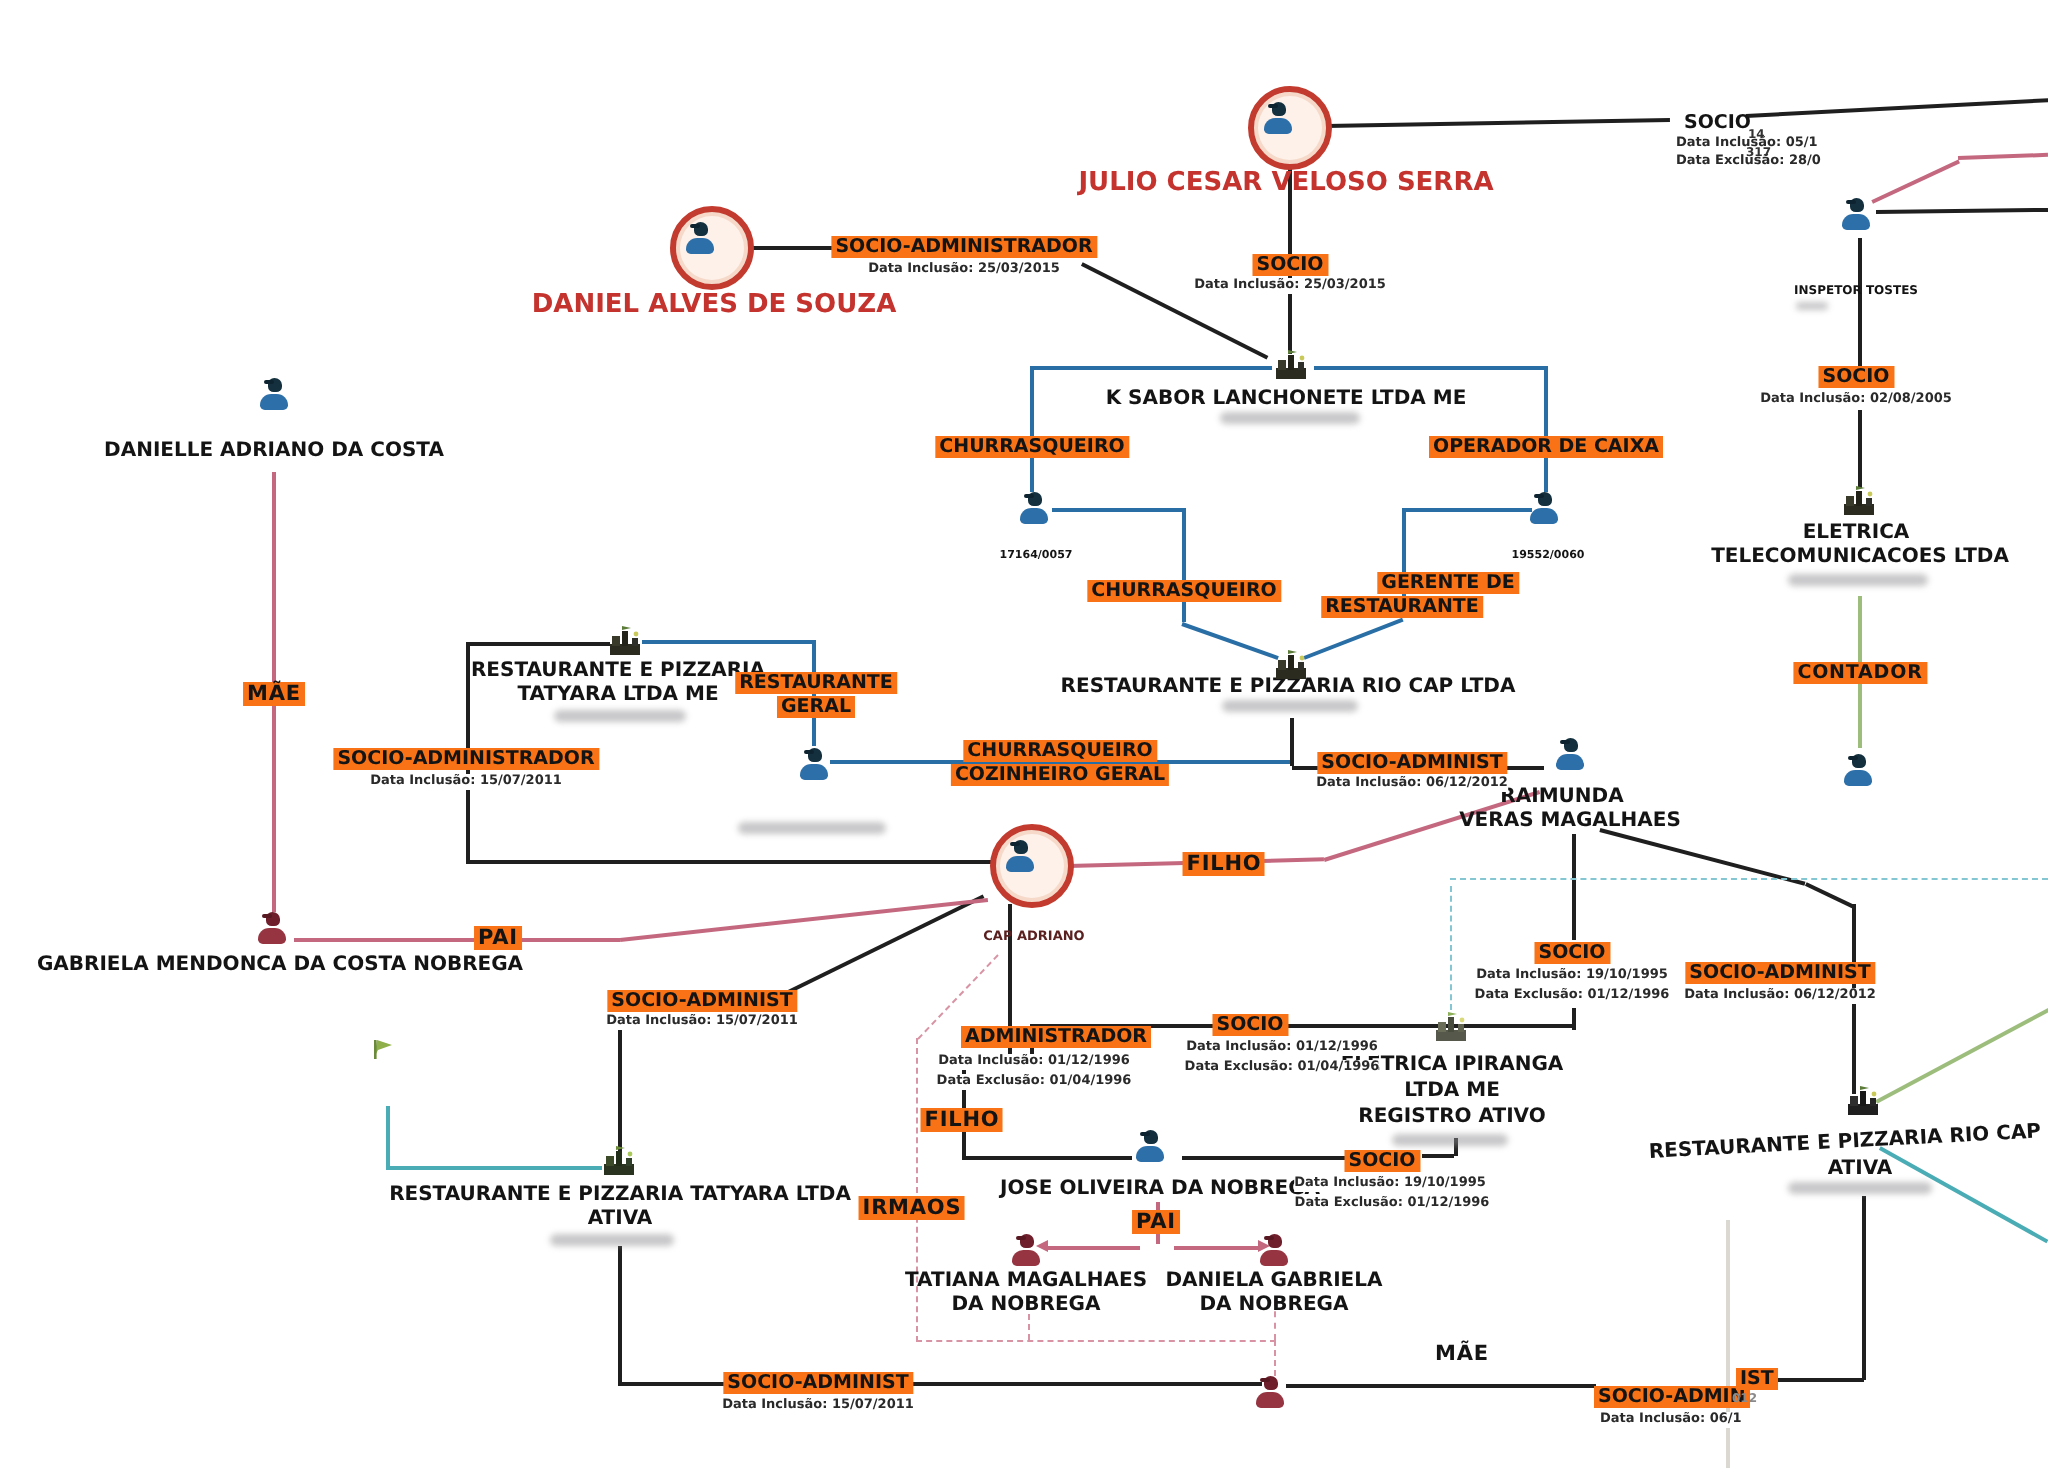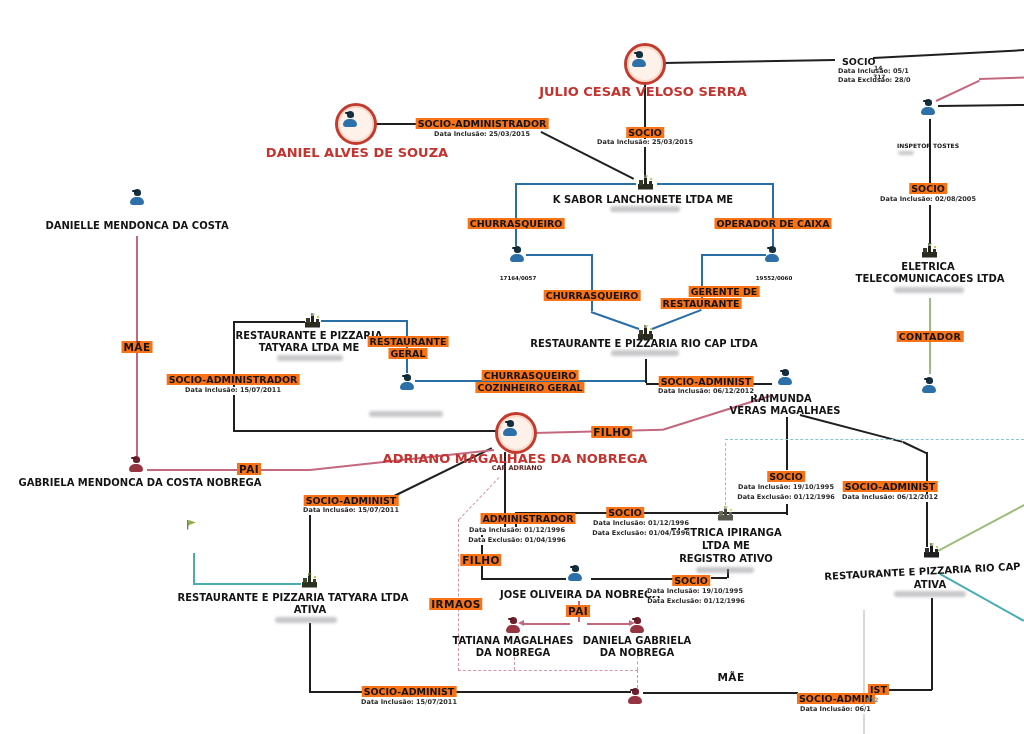--- a/index.html
+++ b/index.html
@@ -266,41 +266,40 @@
   <span class="blur" style="left:645px;top:206px;width:70px"></span>
   <span class="blur" style="left:645px;top:350px;width:68px"></span>
   <span class="blur" style="left:310px;top:355px;width:66px"></span>
   <span class="blur" style="left:406px;top:411px;width:74px"></span>
   <span class="blur" style="left:725px;top:567px;width:58px"></span>
   <span class="blur" style="left:306px;top:617px;width:62px"></span>
   <span class="blur" style="left:930px;top:591px;width:72px"></span>
   <span class="blur" style="left:929px;top:287px;width:70px"></span>
   <span class="blur" style="left:906px;top:151px;width:16px;height:3.5px"></span>
 
-  <span class="lbl nobg" style="left:137px;top:220px;font-size:10px">DANIELLE MENDONCA DA COSTA</span>
+  <span class="lbl nobg" style="left:137px;top:220px;font-size:10px">DANIELLE ADRIANO DA COSTA</span>
   <span class="redname" style="left:643px;top:84px">JULIO CESAR VELOSO SERRA</span>
   <span class="redname" style="left:357px;top:145px">DANIEL ALVES DE SOUZA</span>
-  <span class="redname" style="left:515px;top:451px">ADRIANO MAGALHAES DA NOBREGA</span>
   <span class="lbl nobg" style="left:517px;top:465px;font-size:6.5px;color:#5a1f1f;font-weight:700">CAP ADRIANO</span>
   <span class="lbl nobg" style="left:643px;top:194px;font-size:10px">K SABOR LANCHONETE LTDA ME</span>
   <span class="lbl nobg" style="left:644px;top:338px;font-size:10px">RESTAURANTE E PIZZARIA RIO CAP LTDA</span>
   <span class="lbl nobg" style="left:309px;top:330px;font-size:10px">RESTAURANTE E PIZZARIA</span>
   <span class="lbl nobg" style="left:309px;top:342px;font-size:10px">TATYARA LTDA ME</span>
   <span class="lbl nobg" style="left:781px;top:393px;font-size:10px">RAIMUNDA</span>
   <span class="lbl nobg" style="left:785px;top:405px;font-size:10px">VERAS MAGALHAES</span>
   <span class="lbl nobg" style="left:140px;top:477px;font-size:10px">GABRIELA MENDONCA DA COSTA NOBREGA</span>
   <span class="lbl nobg" style="left:580px;top:589px;font-size:10px">JOSE OLIVEIRA DA NOBREGA</span>
   <span class="lbl nobg" style="left:726px;top:527px;font-size:10px">ELETRICA IPIRANGA</span>
   <span class="lbl nobg" style="left:726px;top:540px;font-size:10px">LTDA ME</span>
   <span class="lbl nobg" style="left:726px;top:553px;font-size:10px">REGISTRO ATIVO</span>
   <span class="lbl nobg" style="left:513px;top:635px;font-size:10px">TATIANA MAGALHAES</span>
   <span class="lbl nobg" style="left:513px;top:647px;font-size:10px">DA NOBREGA</span>
   <span class="lbl nobg" style="left:637px;top:635px;font-size:10px">DANIELA GABRIELA</span>
   <span class="lbl nobg" style="left:637px;top:647px;font-size:10px">DA NOBREGA</span>
-  <span class="lbl nobg" style="left:293px;top:592px;font-size:10px">RESTAURANTE E PIZZARIA TATYARA LTDA</span>
+  <span class="lbl nobg" style="left:310px;top:592px;font-size:10px">RESTAURANTE E PIZZARIA TATYARA LTDA</span>
   <span class="lbl nobg" style="left:310px;top:604px;font-size:10px">ATIVA</span>
   <span class="lbl nobg" style="left:928px;top:261px;font-size:10px">ELETRICA</span>
   <span class="lbl nobg" style="left:930px;top:273px;font-size:10px">TELECOMUNICACOES LTDA</span>
   <span class="lbl nobg" style="left:928px;top:142px;font-size:6px;font-weight:700">INSPETOR TOSTES</span>
   <span class="lbl nobg" style="left:938px;top:565px;font-size:10px;transform:translateX(-50%) rotate(-3deg)">RESTAURANTE E PIZZARIA RIO CAP LTDA</span>
   <span class="lbl nobg" style="left:930px;top:579px;font-size:10px">ATIVA</span>
   <span class="lbl nobg tiny" style="left:518px;top:275px;font-weight:700">17164/0057</span>
   <span class="lbl nobg tiny" style="left:774px;top:275px;font-weight:700">19552/0060</span>
 
   <span class="lbl la nobg" style="left:840px;top:56px">SOCIO</span>

